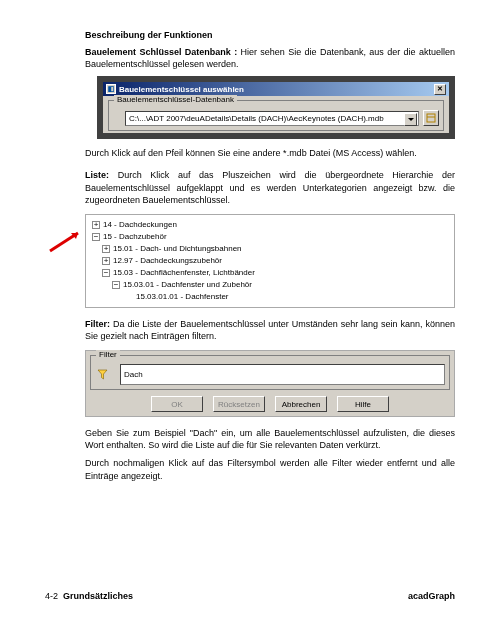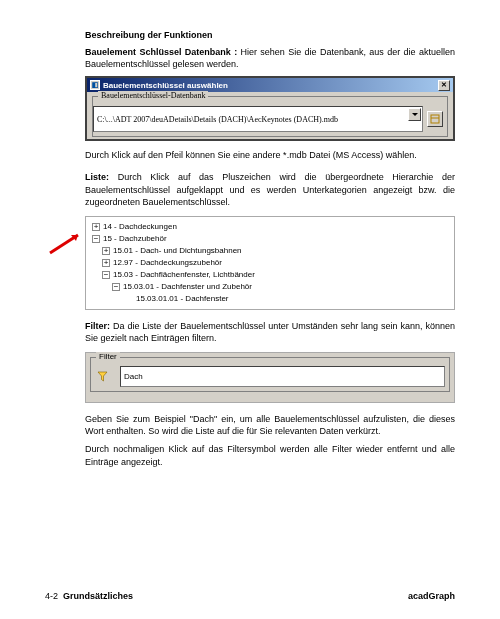--- a/index.html
+++ b/index.html
@@ -11,22 +11,22 @@
     font-size: 9px;
     color: #000;
     padding: 30px 45px 20px 85px;
     position: relative;
   }
   .heading { font-weight: bold; margin-bottom: 6px; }
   .para { margin-bottom: 6px; line-height: 1.35; text-align: justify; }
   .bold { font-weight: bold; }
   .win-dialog {
     background: #d4d0c8;
-    border: 2px solid #404040;
-    margin: 6px 0 8px 0;
+    border: 6px solid #404040;
+    margin: 6px 0 8px 12px;
     font-family: Tahoma, Arial, sans-serif;
     font-size: 8px;
   }
   .titlebar {
     background: linear-gradient(to right, #0a246a, #a6caf0);
     color: #fff;
     padding: 2px 3px;
     display: flex;
     align-items: center;
     gap: 3px;
@@ -53,23 +53,22 @@
     display: flex;
     align-items: center;
     justify-content: center;
     font-size: 7px;
     color: #000;
   }
   .groupbox {
     border: 1px solid #808080;
     border-top: none;
     margin: 4px 5px 2px 5px;
-    padding: 10px 4px 4px 0;
-    position: relative;
-    font-family: Liberation Serif, serif;
+    padding: 10px 4px 4px 16px;
+    position: relative;
   }
   .groupbox::before {
     content: '';
     position: absolute;
     top: 0; left: 0; right: 0;
     border-top: 1px solid #808080;
   }
   .groupbox-label {
     position: absolute;
     top: -5px; left: 5px;
@@ -79,21 +78,21 @@
   }
   .db-row { display: flex; align-items: center; gap: 4px; }
   .db-input {
     flex: 1;
     background: #fff;
     border: 1px solid #808080;
     border-top-color: #404040;
     border-left-color: #404040;
     padding: 2px 3px;
     font-size: 8px;
-    height: 26px;
+    height: 15px;
     display: flex;
     align-items: center;
     position: relative;
   }
   .db-dropdown-arrow {
     width: 13px; height: 13px;
     background: #d4d0c8;
     border: 1px solid #fff;
     border-right-color: #404040;
     border-bottom-color: #404040;
@@ -300,20 +299,26 @@
       <span class="filter-icon">
         <svg width="11" height="11" viewBox="0 0 11 11">
             <path d="M1 1 L10 1 L6.5 5 L6.5 10 L4.5 8.5 L4.5 5 Z" fill="#ffd040" stroke="#806000" stroke-width="0.6"></path>
           </svg>
       </span>
       <div class="filter-input">
         <span>Dach</span>
       </div>
     </div>
   </div>
+  <div class="btn-row">
+    <div class="win-btn">OK</div>
+    <div class="win-btn">Rücksetzen</div>
+    <div class="win-btn enabled">Abbrechen</div>
+    <div class="win-btn enabled">Hilfe</div>
+  </div>
 </div>
 
 <div class="para">Geben Sie zum Beispiel "Dach" ein, um alle Bauelementschlüssel aufzulisten, die dieses Wort enthalten. So wird die Liste auf die für Sie relevanten Daten verkürzt.</div>
 <div class="para">Durch nochmaligen Klick auf das Filtersymbol werden alle Filter wieder entfernt und alle Einträge angezeigt.</div>
 
 <div class="footer">
   <div class="fl">
     <span>4-2</span>&nbsp;&nbsp;<span class="bold">Grundsätzliches</span>
   </div>
   <div class="fr">acadGraph</div>

